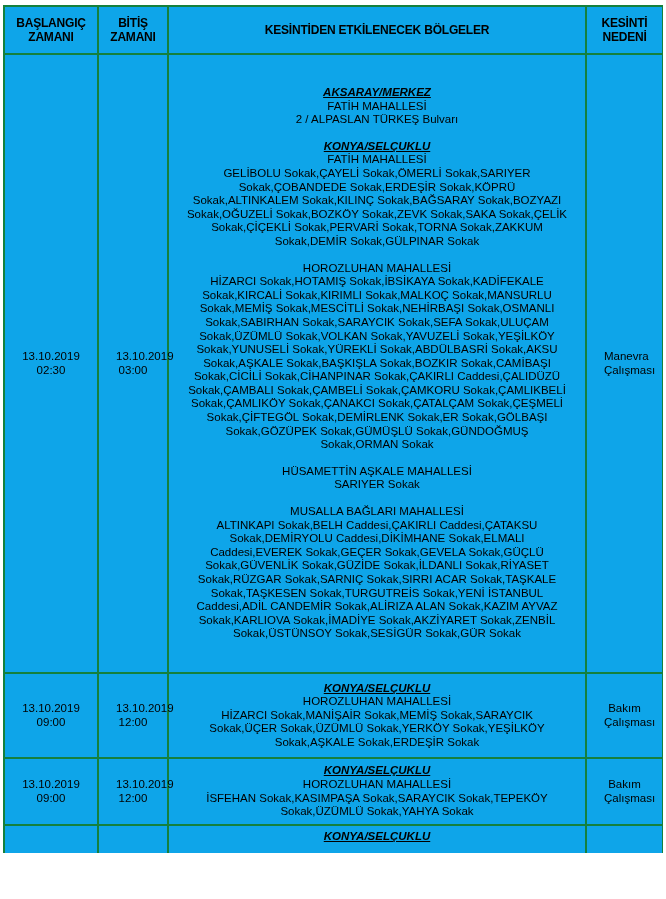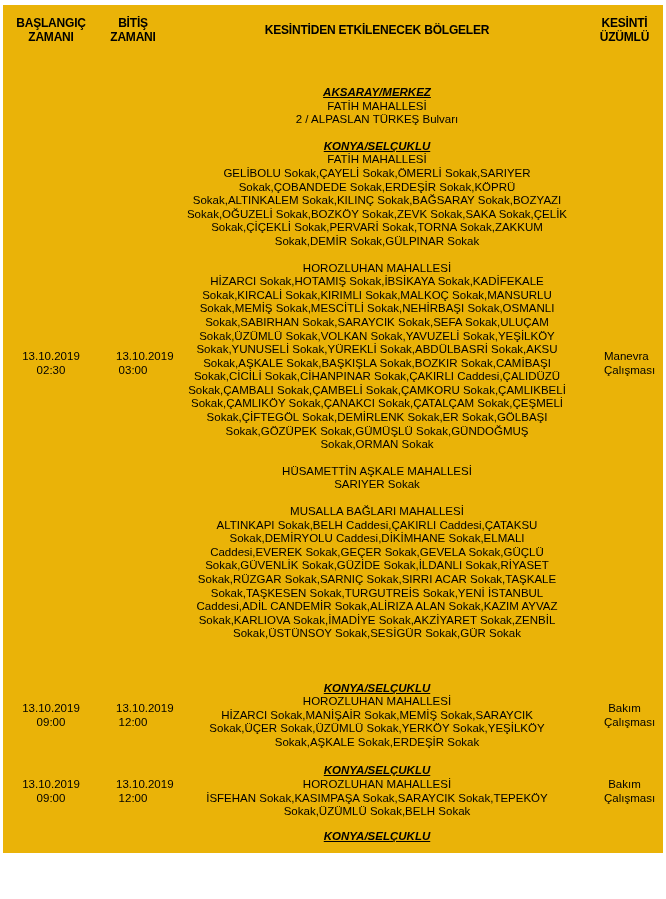--- a/index.html
+++ b/index.html
@@ -16,22 +16,22 @@
     left: 3px; top: 5px;
     width: 660px; height: 848px;
     overflow: hidden;
   }
   table.outage {
     border-collapse: collapse;
     width: 659px;
     table-layout: fixed;
   }
   .outage th, .outage td {
-    border: 2px solid #eab308;
-    background: #eab308;
+    border: 2px solid #15803d;
+    background: #0ea5e9;
   }
   .outage th {
     font-size: 12px;
     font-weight: bold;
     line-height: 14px;
     letter-spacing: -0.2px;
     text-align: center;
     vertical-align: middle;
     white-space: pre-line;
     height: 48px;
@@ -77,21 +77,21 @@
         <col class="c-why">
     </colgroup>
     <tbody>
         <tr>
       <th>BAŞLANGIÇ
 ZAMANI</th>
       <th>BİTİŞ
 ZAMANI</th>
       <th>KESİNTİDEN ETKİLENECEK BÖLGELER</th>
       <th>KESİNTİ
-ÜZÜMLÜ</th>
+NEDENİ</th>
     </tr>
 
     <tr class="r1">
       <td class="datetime">13.10.2019
 02:30</td>
       <td class="datetime">13.10.2019
 03:00</td>
       <td>
         <div class="group">
           <div class="district">AKSARAY/MERKEZ</div>
@@ -145,21 +145,21 @@
     <tr class="r3">
       <td class="datetime">13.10.2019
 09:00</td>
       <td class="datetime">13.10.2019
 12:00</td>
       <td>
         <div class="group">
           <div class="district">KONYA/SELÇUKLU</div>
           <div class="block">
             <div>HOROZLUHAN MAHALLESİ</div>
-            <div>İSFEHAN Sokak,KASIMPAŞA Sokak,SARAYCIK Sokak,TEPEKÖY Sokak,ÜZÜMLÜ Sokak,BELH Sokak</div>
+            <div>İSFEHAN Sokak,KASIMPAŞA Sokak,SARAYCIK Sokak,TEPEKÖY Sokak,ÜZÜMLÜ Sokak,YAHYA Sokak</div>
           </div>
         </div>
       </td>
       <td class="reason">Bakım
 Çalışması</td>
     </tr>
 
     <tr class="r4">
       <td class="datetime"></td>
       <td class="datetime"></td>

